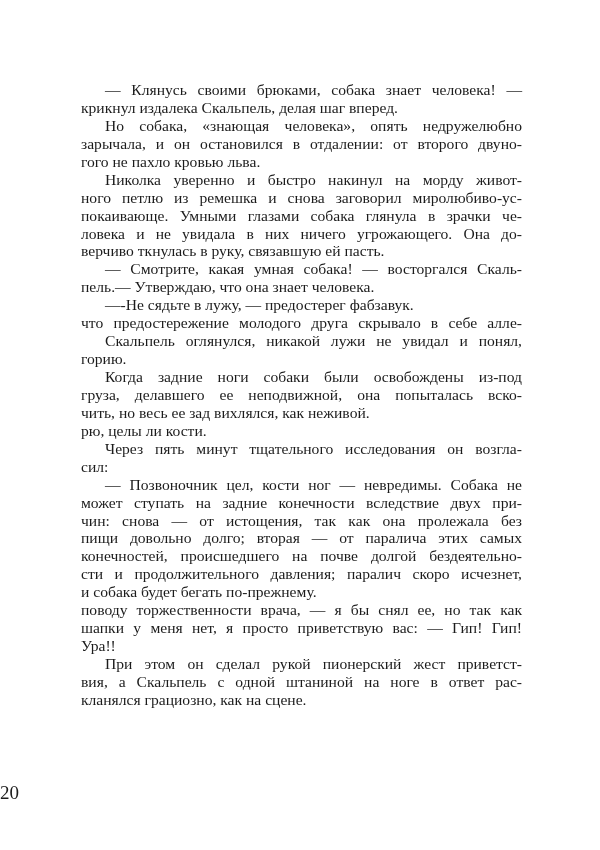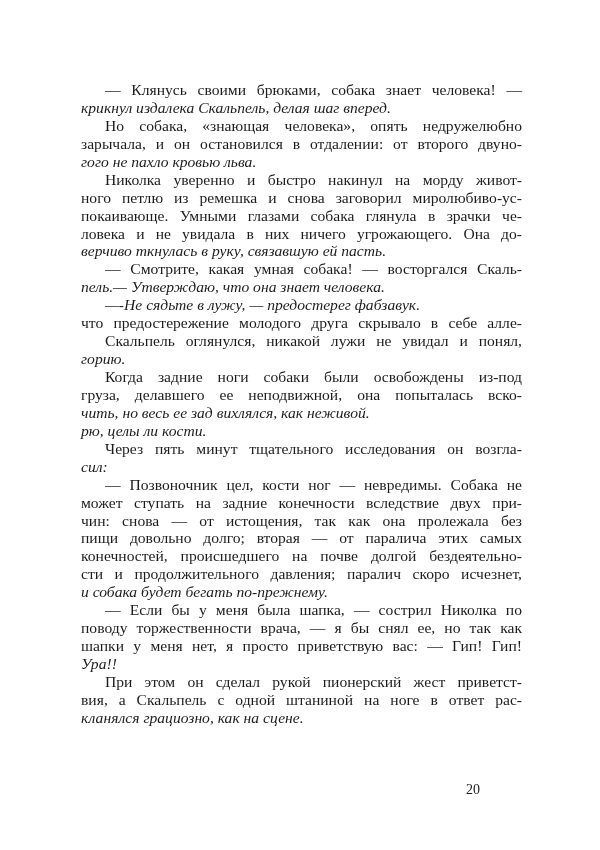--- a/index.html
+++ b/index.html
@@ -15,29 +15,29 @@
     color: #1c1c1c;
   }
   .line {
     display: block;
     white-space: nowrap;
     text-align: justify;
     text-align-last: justify;
     height: 17.95px;
   }
   .line.indent { padding-left: 24px; }
-  .line.last { text-align-last: left; font-style: italic; }
+  .line.last { text-align-last: left; }
   .page-number {
     position: absolute;
     left: 0;
     width: 480px;
     top: 782px;
-    text-align: right;
+    text-align: left;
     font-family: "Liberation Serif", "DejaVu Serif", serif;
-    font-size: 14px;
+    font-size: 19px;
     color: #1c1c1c;
   }
 </style>
 </head>
 <body>
 
 <div class="page" id="page-body">
     <span class="line indent">— Клянусь своими брюками, собака знает человека! —</span>
     <span class="line last">крикнул издалека Скальпель, делая шаг вперед.</span>
     <span class="line indent">Но собака, «знающая человека», опять недружелюбно</span>
@@ -60,21 +60,20 @@
     <span class="line last">рю, целы ли кости.</span>
     <span class="line indent">Через пять минут тщательного исследования он возгла-</span>
     <span class="line last">сил:</span>
     <span class="line indent">— Позвоночник цел, кости ног — невредимы. Собака не</span>
     <span class="line">может ступать на задние конечности вследствие двух при-</span>
     <span class="line">чин: снова — от истощения, так как она пролежала без</span>
     <span class="line">пищи довольно долго; вторая — от паралича этих самых</span>
     <span class="line">конечностей, происшедшего на почве долгой бездеятельно-</span>
     <span class="line">сти и продолжительного давления; паралич скоро исчезнет,</span>
     <span class="line last">и собака будет бегать по-прежнему.</span>
-    <span class="line indent">— Если бы у меня была шапка, — сострил Николка по</span>
     <span class="line">поводу торжественности врача, — я бы снял ее, но так как</span>
     <span class="line">шапки у меня нет, я просто приветствую вас: — Гип! Гип!</span>
     <span class="line last">Ура!!</span>
     <span class="line indent">При этом он сделал рукой пионерский жест приветст-</span>
     <span class="line">вия, а Скальпель с одной штаниной на ноге в ответ рас-</span>
     <span class="line last">кланялся грациозно, как на сцене.</span>
   </div>
 <div class="page-number">20</div>
 
 </body></html>

